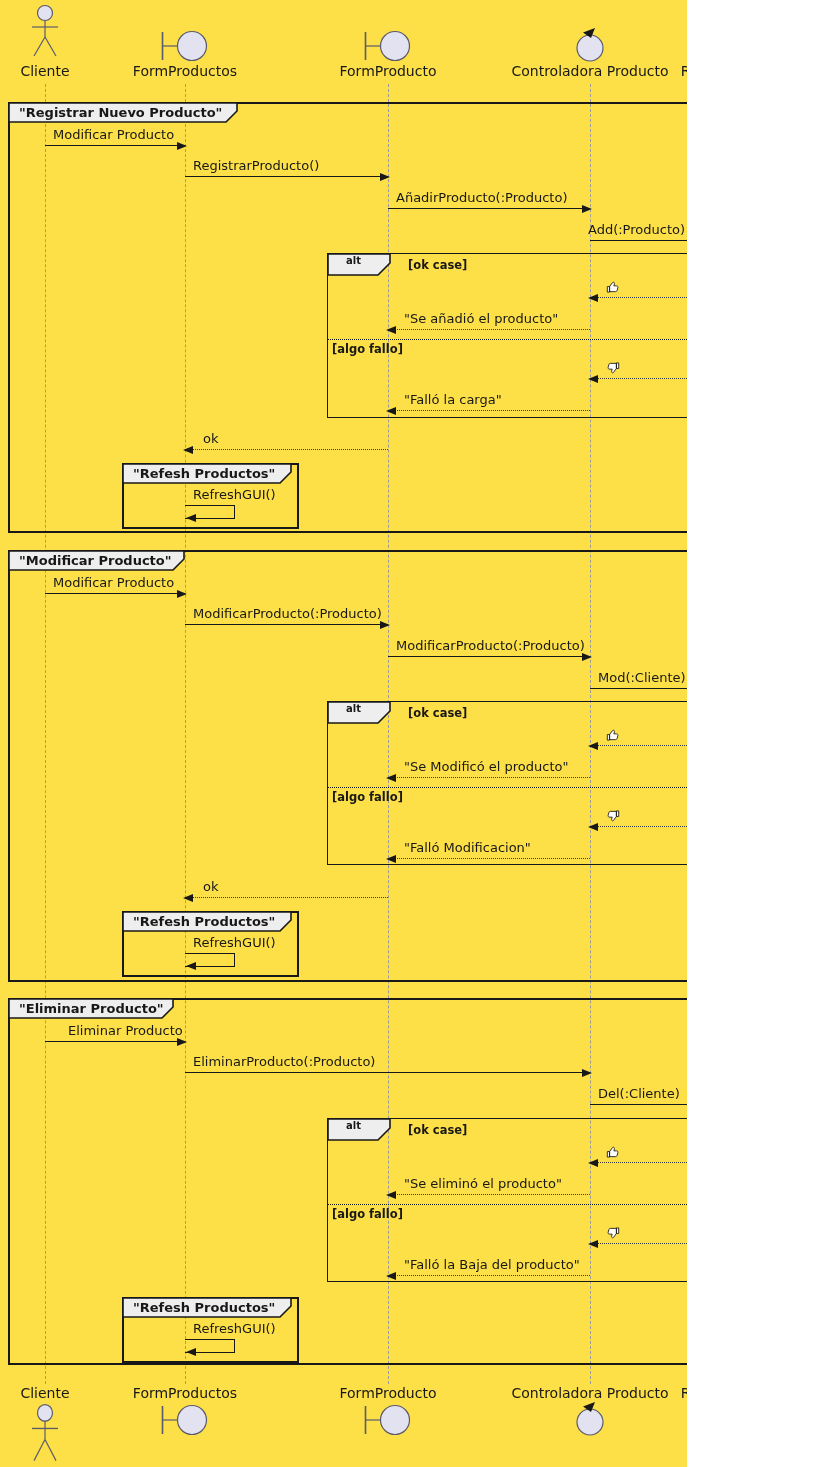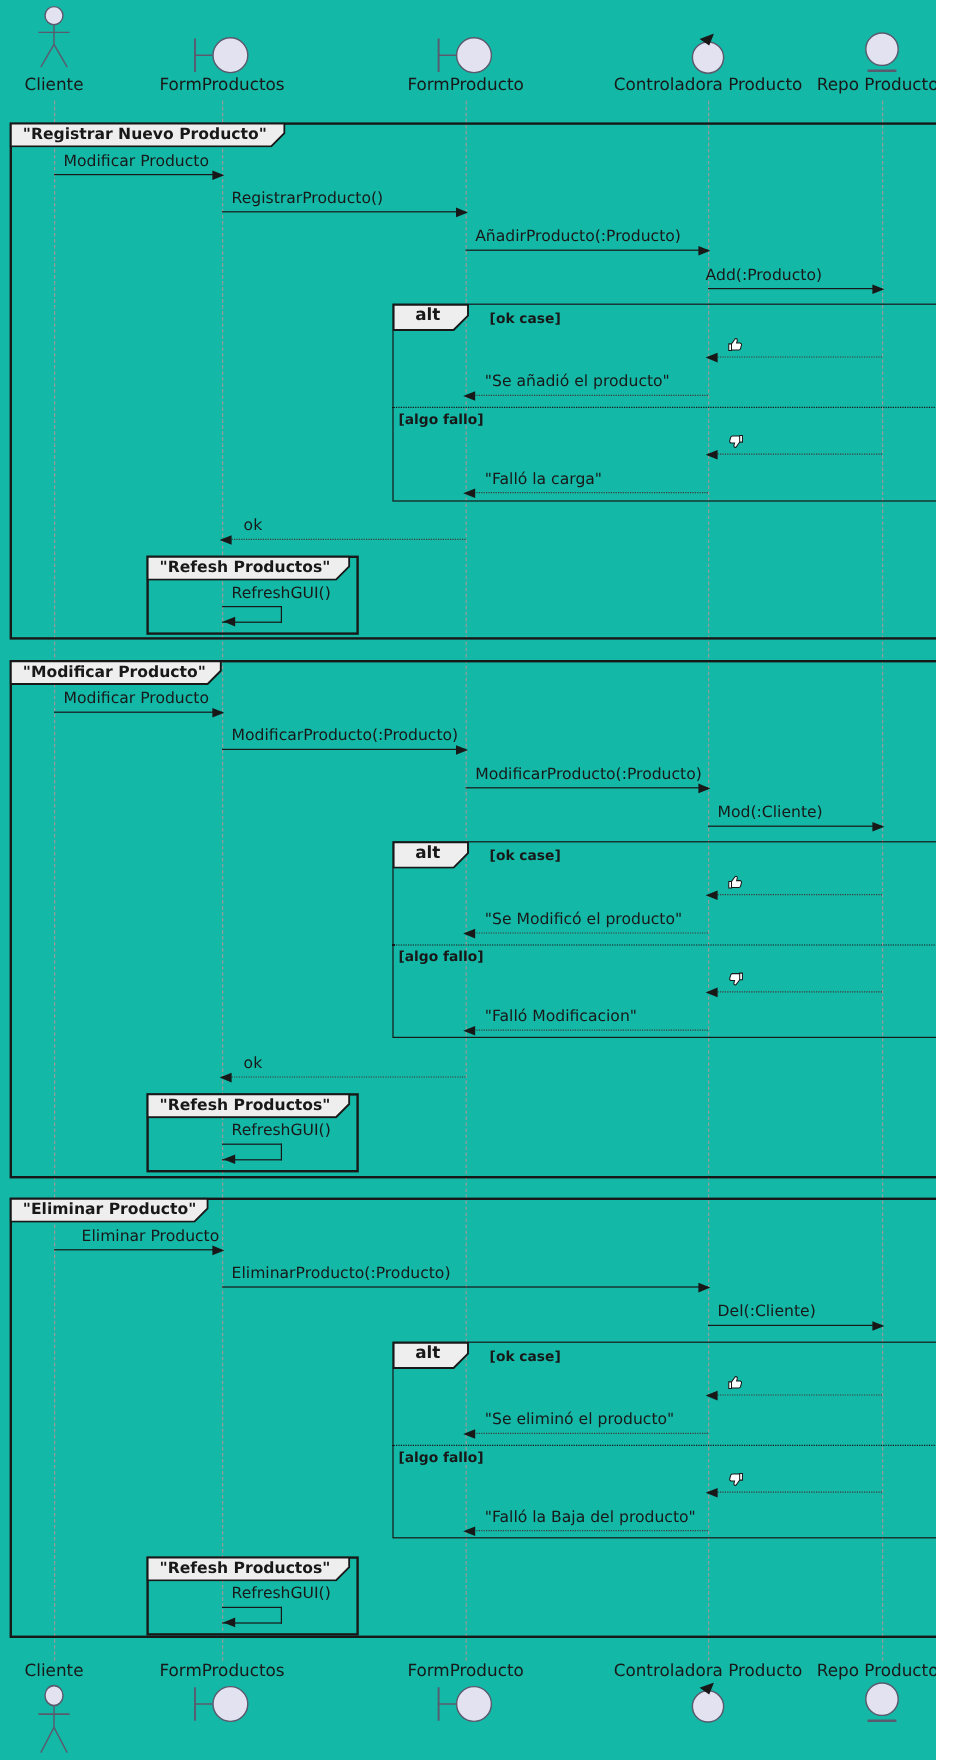--- a/index.html
+++ b/index.html
@@ -1,31 +1,31 @@
 <!DOCTYPE html>
 <html><head>
 <meta charset="utf-8">
 <style>
   * { box-sizing: border-box; margin: 0; padding: 0; }
   html,body { background:#fff; }
   body { font-family:"DejaVu Sans","Liberation Sans",sans-serif; color:#181818; }
-  #diagram { position:relative; width:780px; height:1467px; overflow:hidden; background:#14b8a6;text-align:right; }
+  #diagram { position:relative; width:687px; height:1467px; overflow:hidden; background:#fde047;text-align:right; }
 
   .lifeline { position:absolute; width:0; top:84px; height:1300px; border-left:1px dashed #9a9a9a; }
 
   .pl { position:absolute; transform:translateX(-50%); font-size:14px; white-space:nowrap; }
   .icon { position:absolute; }
 
   .frame { position:absolute; border:2px solid #181818; background:transparent; }
   .altframe { position:absolute; border:1.7px solid #181818; background:transparent; }
 
   .tab { position:absolute; }
   .tab svg { position:absolute; left:0; top:0; display:block; }
   .tab .t { position:absolute; left:11px; top:2.5px; font-weight:bold; font-size:13px; white-space:nowrap; }
-  .tab .t-alt { left:19px; top:2px; font-size:14px; }
+  .tab .t-alt { left:19px; top:2px; font-size:10px; }
 
   .guard { position:absolute; font-weight:bold; font-size:11.5px; white-space:nowrap; }
 
   .ml { position:absolute; font-size:13px; white-space:nowrap; }
   .ln { position:absolute; height:0; }
   .solid { border-top:1.4px solid #181818; }
   .dot { border-top:1.4px dotted #3c3c3c; }
   .hr::after { content:""; position:absolute; right:-2px; top:-3.8px; width:0; height:0;
                border-left:10px solid #181818; border-top:4px solid transparent; border-bottom:4px solid transparent; }
   .hl::before { content:""; position:absolute; left:-2px; top:-3.8px; width:0; height:0;

